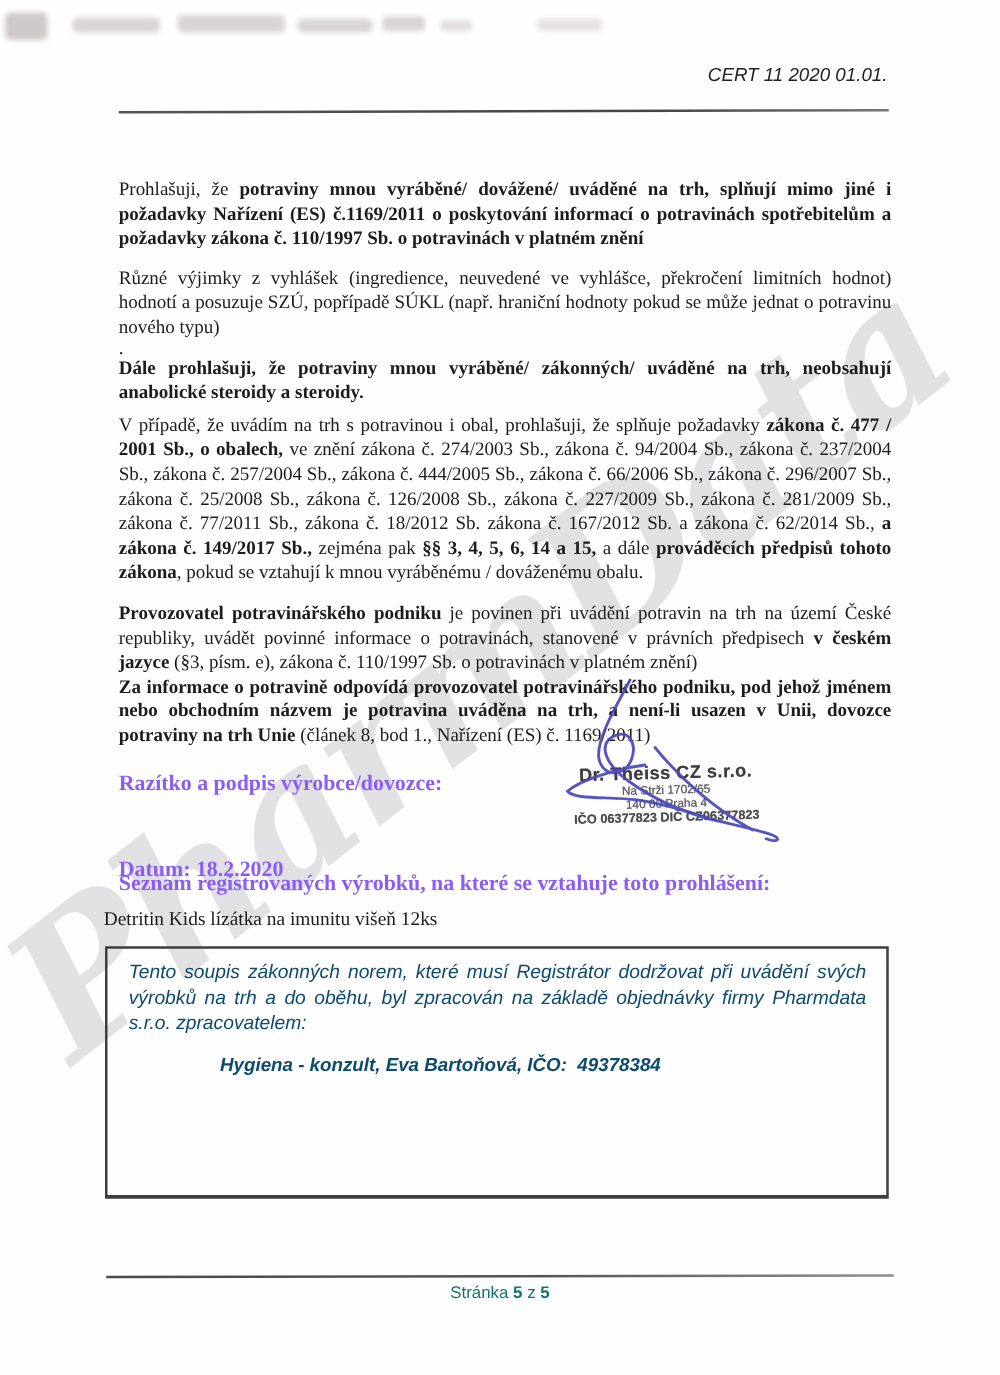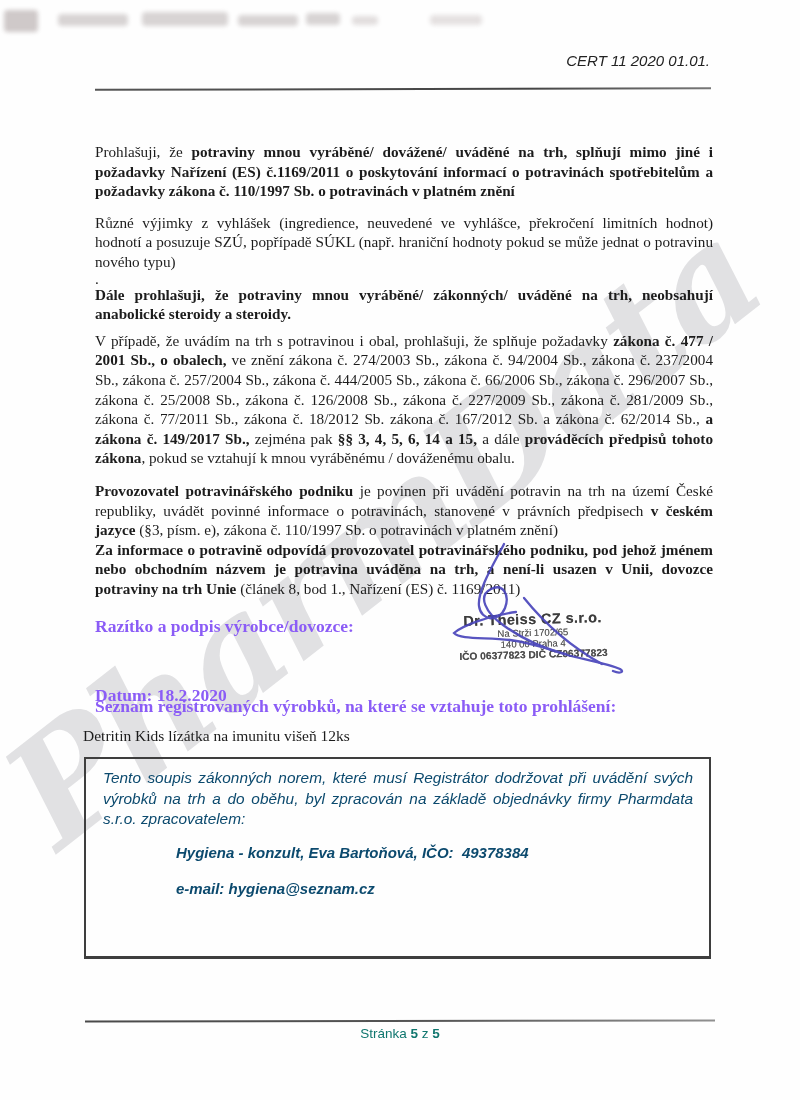--- a/index.html
+++ b/index.html
@@ -142,21 +142,20 @@
     <g fill="none" stroke="#4a46bb" stroke-width="2.3" stroke-linecap="round" opacity="0.92">
       <path d="M 504 544 C 496 560, 477 590, 479 606 C 481 621, 499 623, 505 608 C 510 595, 503 583, 491 589 C 477 596, 486 613, 503 625 C 525 641, 549 650, 567 655 C 592 661, 612 665, 620 669 C 625 672, 620 674, 613 671"></path>
       <path d="M 516 612 C 487 616, 462 626, 454 633 C 460 640, 486 637, 510 640 C 532 643, 552 650, 566 654"></path>
       <path d="M 524 598 C 545 624, 573 648, 602 664"></path>
     </g>
   </svg>
 
   <div class="info-box">
     <div class="intro">Tento soupis zákonných norem, které musí Registrátor dodržovat při uvádění svých výrobků na trh a do oběhu, byl zpracován na základě objednávky firmy Pharmdata s.r.o. zpracovatelem:</div>
     <div class="contact-line first">Hygiena - konzult, Eva Bartoňová, IČO:  49378384</div>
-    <div class="contact-line">e-mail: hygiena@seznam.cz</div>
   </div>
 
   <div class="product">Detritin Kids lízátka na imunitu višeň 12ks</div>
 
   <div class="footer-rule"></div>
   <div class="footer-text"><span>Stránka </span><b>5</b><span> z </span><b>5</b></div>
 
 </div>
 
 </body></html>

